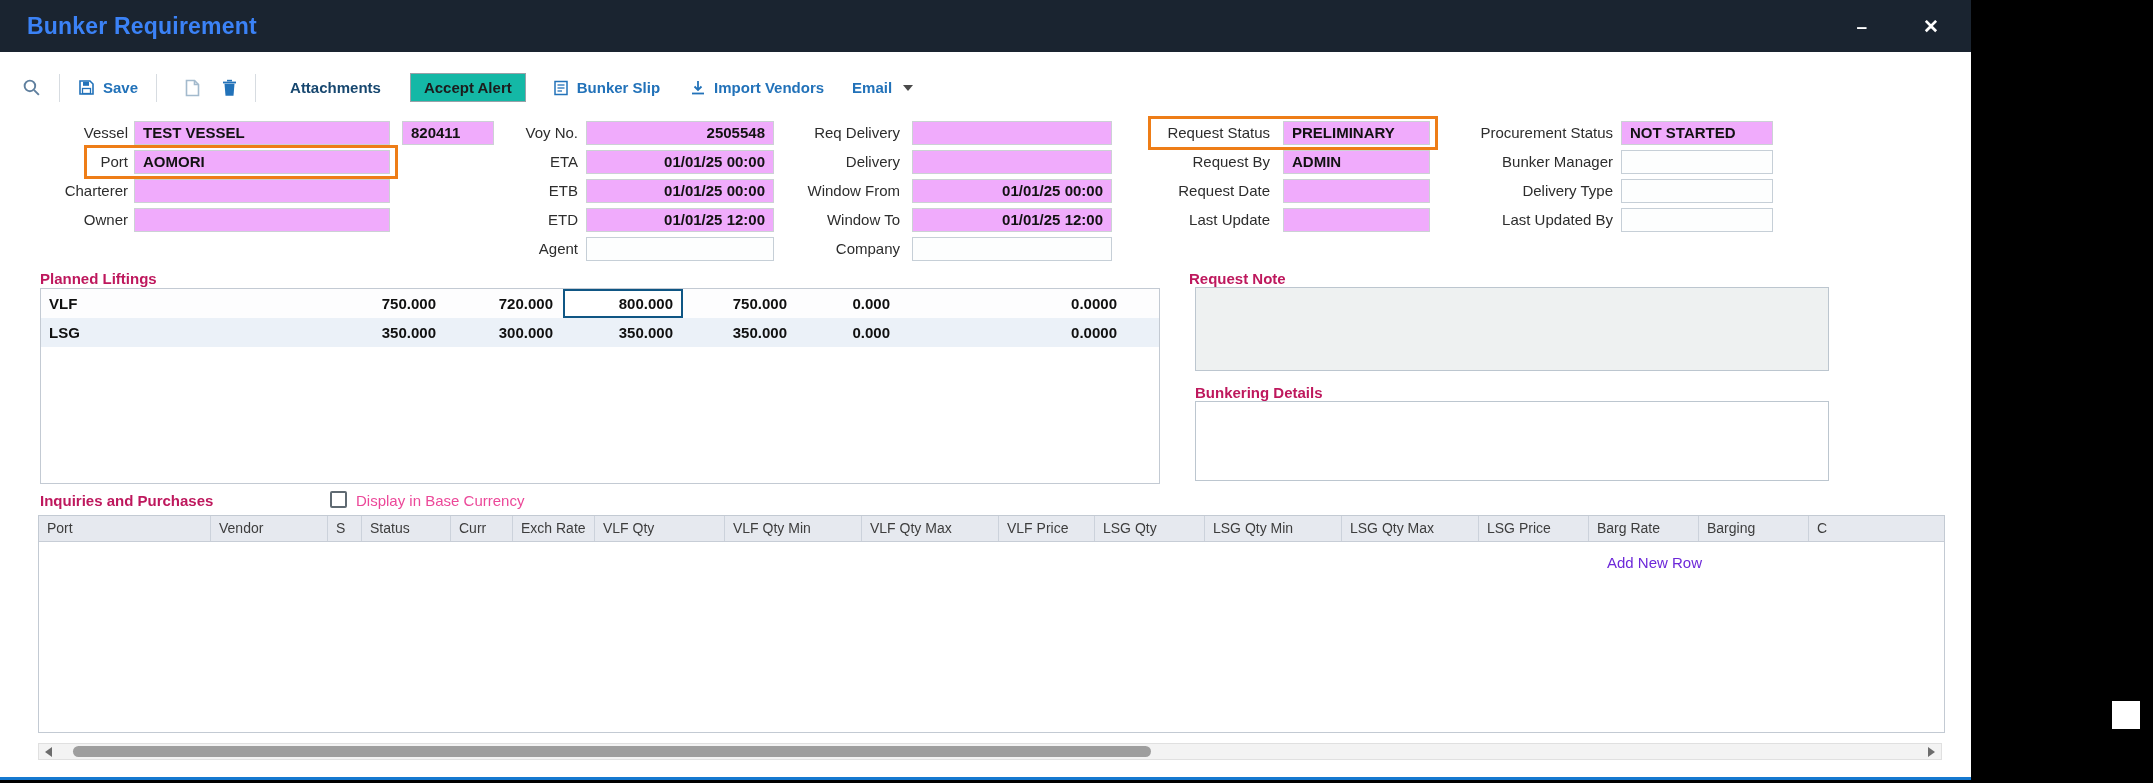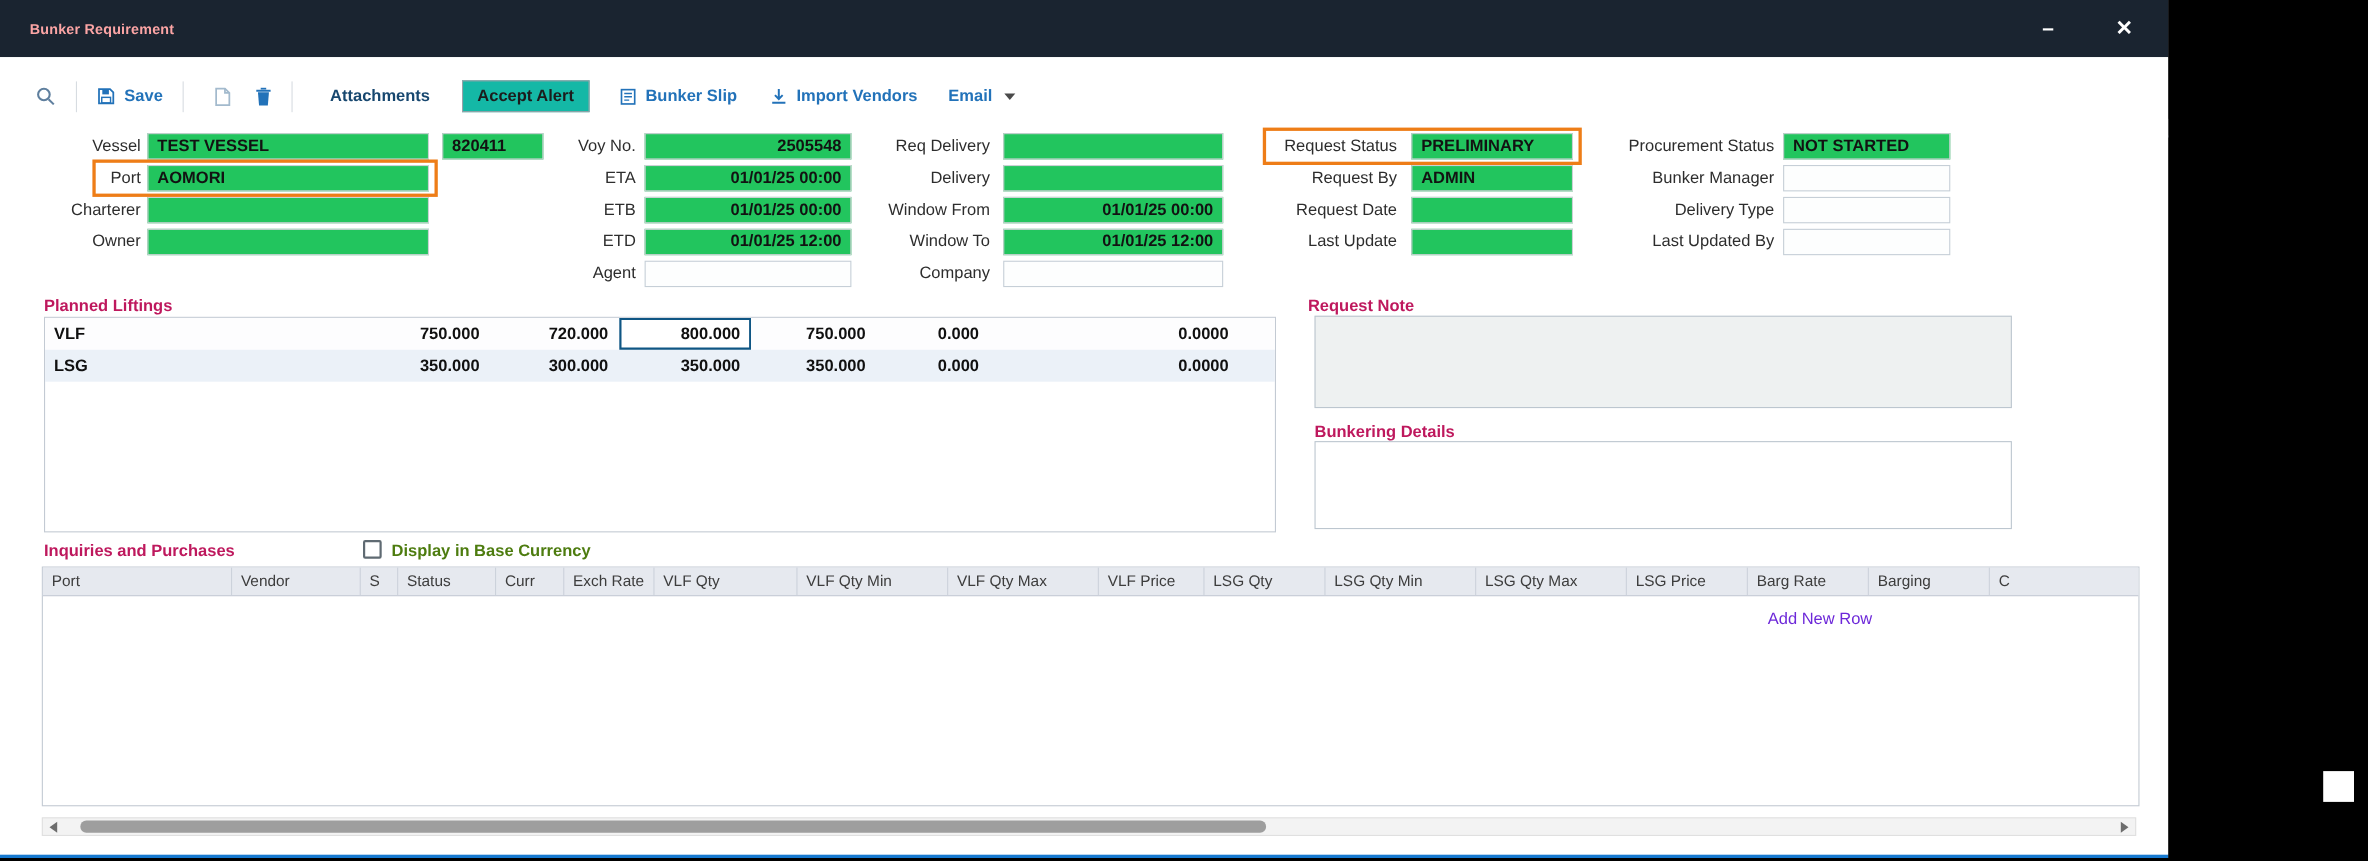--- a/index.html
+++ b/index.html
@@ -2,41 +2,41 @@
 <html><head>
 <meta charset="utf-8">
 <style>
   * { margin:0; padding:0; box-sizing:border-box; }
   html,body { width:2153px; height:783px; background:#000; overflow:hidden; }
   body { font-family:"Liberation Sans", sans-serif; }
   .stage { position:relative; width:2153px; height:783px; background:#000; }
   .window { position:absolute; left:0; top:0; width:1971px; height:780px; background:#fff; }
 
   .titlebar { position:absolute; left:0; top:0; right:0; height:52px; background:#1a2430; display:flex; align-items:center; padding:0 32px 0 27px; }
-  .titlebar .title { color:#fca5a5; font-size:13px; font-weight:700; letter-spacing:.2px; }
+  .titlebar .title { color:#3b82f6; font-size:23px; font-weight:700; letter-spacing:.2px; }
   .win-controls { margin-left:auto; display:flex; align-items:center; gap:56px; }
   .win-btn { color:#fff; font-size:19px; font-weight:700; line-height:1; cursor:default; }
 
-  .toolbar { position:absolute; left:0; top:52px; right:0; height:73px; background:#fff; border-bottom:2px solid #a9c8e4; display:flex; align-items:center; padding:0 28px; color:#2272b9; }
+  .toolbar { position:absolute; left:0; top:52px; right:0; height:73px; background:#fff; border-bottom:2px solid #a9c8e4; display:flex; align-items:center; padding:0 18px; color:#2272b9; }
   .tbi { display:flex; align-items:center; gap:8px; font-size:15px; font-weight:700; color:#2272b9; padding:6px 9px; white-space:nowrap; cursor:default; }
   .tb-sep { width:1px; height:28px; background:#d7dce1; margin:0 9px; }
   .tbi.search { color:#5f7f9e; padding-left:4px; }
   .tbi.newdoc { color:#a3bacd; margin-left:10px; }
   .tbi.trash  { color:#2272b9; margin-left:4px; }
   .tbi.attachments { color:#17476f; margin-left:16px; }
   .tbi.accept { color:#1c1c1c; border:1px solid #98a1a8; background:#14b8a6; margin-left:20px; padding:5px 13px; }
   .tbi.bunker-slip { margin-left:18px; }
   .tbi.import { margin-left:12px; }
   .tbi.email  { margin-left:10px; }
   .caret { width:0; height:0; border-left:5px solid transparent; border-right:5px solid transparent; border-top:6px solid #4a4a4a; margin-left:3px; }
 
   .content { position:absolute; left:0; top:108px; width:1971px; height:669px; background:#fff; }
 
   .lbl { position:absolute; height:24px; line-height:24px; font-size:15px; color:#2d2d2d; text-align:right; white-space:nowrap; }
-  .fld { position:absolute; height:24px; line-height:22px; background:#22c55e; border:1px solid #ccd1d5; font-size:15px; font-weight:600; color:#121212; padding:0 8px; white-space:nowrap; overflow:hidden; }
+  .fld { position:absolute; height:24px; line-height:22px; background:#f0abfc; border:1px solid #ccd1d5; font-size:15px; font-weight:600; color:#121212; padding:0 8px; white-space:nowrap; overflow:hidden; }
   .fld.white { background:#fdfefe; border-color:#c6cfd7; }
   .fld.num { text-align:right;padding-left:48px; }
   .hl-box { position:absolute; border:3px solid #ee7d17; pointer-events:none; z-index:5; }
 
   .sec-title { position:absolute; font-size:15px; font-weight:700; color:#be185d; white-space:nowrap; }
 
   .grid { position:absolute; background:#fff; border:1px solid #c3cad3; }
   .grid-head { display:flex; height:26px; background:#e6e9ef; border-bottom:1px solid #c7cdd6; }
   .gh { font-size:14px; color:#3d3d3d; line-height:25px; padding:0 8px; border-right:1px solid #ccd2db; white-space:nowrap; overflow:hidden; flex:0 0 auto; }
   .gh.fill { flex:1 1 auto; border-right:none; }
@@ -45,21 +45,21 @@
   .gc { padding:0 8px; white-space:nowrap; overflow:hidden; flex:0 0 auto; }
   .gc.num { text-align:right; padding-right:10px; }
   .gc.sel { box-shadow:inset 0 0 0 2px #0f5684; background:#fff; }
   .gc.fill { flex:1 1 auto; }
 
   .note { position:absolute; background:#eef1f1; border:1px solid #bcc6cf; resize:none; font-family:"Liberation Sans",sans-serif; font-size:15px; padding:6px; outline:none; }
   .note.white { background:#fff; }
 
   .link { position:absolute; color:#6d28d9; font-size:15px; font-weight:400; white-space:nowrap; cursor:pointer; }
   .checkbox { position:absolute; width:17px; height:17px; background:#fff; border:2px solid #5f6a72; border-radius:2px; }
-  .cb-label { position:absolute; font-size:15px; font-weight:700; color:#4d7c0f; white-space:nowrap; }
+  .cb-label { position:absolute; font-size:15px; font-weight:400; color:#ec4899; white-space:nowrap; }
 
   .hscroll { position:absolute; height:17px; background:#f3f3f3; border:1px solid #e0e0e0; }
   .hs-thumb { position:absolute; top:2px; height:11px; background:#9e9e9e; border-radius:6px; }
   .arrow { width:0; height:0; position:absolute; top:3px; }
   .arrow.left  { left:6px;  border-top:5px solid transparent; border-bottom:5px solid transparent; border-right:7px solid #6d6d6d; }
   .arrow.right { right:6px; border-top:5px solid transparent; border-bottom:5px solid transparent; border-left:7px solid #6d6d6d; }
 
   .bottom-line { position:absolute; left:0; bottom:0; width:100%; height:3px; background:#1679d0; }
   .artifact { position:absolute; left:2112px; top:701px; width:28px; height:28px; background:#fff; }
 </style>

